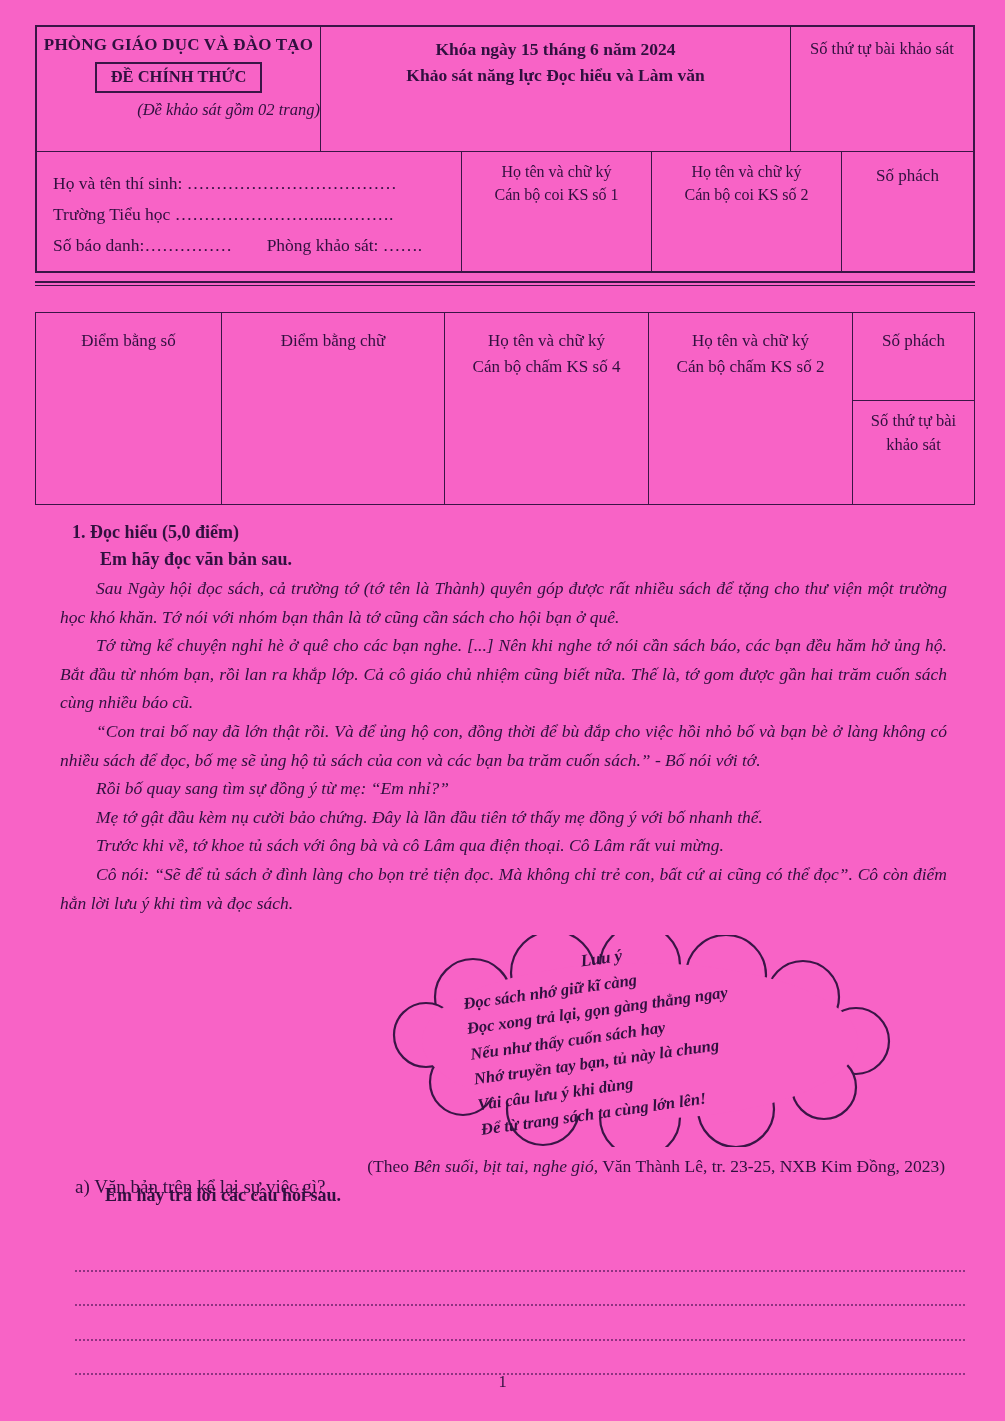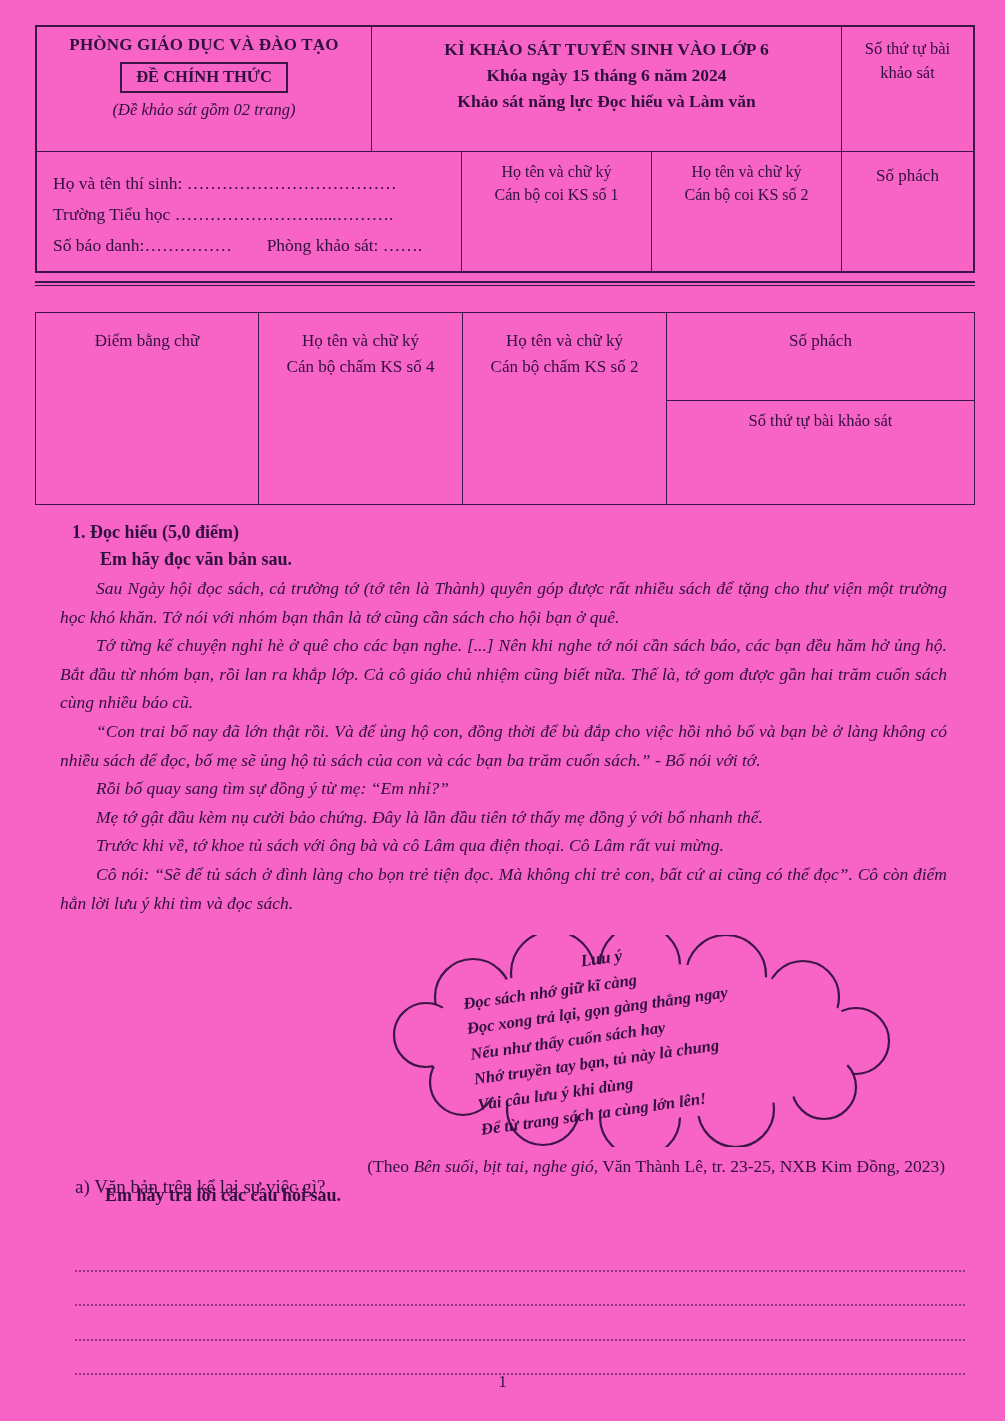--- a/index.html
+++ b/index.html
@@ -12,27 +12,27 @@
     position: relative;
     overflow: hidden;
   }
 
   
   .t1 {
     position: absolute; left: 35px; top: 25px; width: 940px;
     border: 2px solid #3a1546;
   }
   .t1-row1 { display: flex; border-bottom: 1.5px solid #3a1546; min-height: 125px; }
-  .t1-org { width: 335px; border-right: 1.5px solid #3a1546; text-align: center; padding-top: 8px; }
+  .t1-org { width: 284px; border-right: 1.5px solid #3a1546; text-align: center; padding-top: 8px; }
   .org-line { font-size: 17px; letter-spacing: .2px; font-weight: 600; }
   .official-box {
     display: inline-block; margin-top: 7px; padding: 3px 14px 4px;
     border: 2px solid #3a1546; font-weight: bold; font-size: 16.5px;
   }
-  .pages-note { font-style: italic; font-size: 16.5px; margin-top: 7px; padding-bottom: 6px; }
+  .pages-note { font-style: italic; font-size: 16.5px; margin-top: 7px; padding-bottom: 6px; text-align: right; }
   .t1-title { width: 470px; border-right: 1.5px solid #3a1546; text-align: center; padding-top: 9px; }
   .t1-title div { font-weight: bold; font-size: 17.5px; line-height: 26px; }
   .t1-stt { flex: 1; text-align: center; padding: 10px 8px 0; font-size: 16.5px; line-height: 24px; }
 
   .t1-row2 { display: flex; min-height: 114px; }
   .t1-info { width: 425px; border-right: 1.5px solid #3a1546; padding: 16px 6px 10px 16px; font-size: 17.5px; }
   .t1-info .fline { line-height: 31px; white-space: nowrap; }
   .t1-proctor { width: 190px; border-right: 1.5px solid #3a1546; text-align: center; padding-top: 8px; font-size: 16px; line-height: 23px; }
   .t1-phach { flex: 1; text-align: center; padding-top: 14px; font-size: 17px; }
 
@@ -90,21 +90,20 @@
 <div class="t1">
   <div class="t1-row1">
     <div class="t1-org">
       <div class="org-line">PHÒNG GIÁO DỤC VÀ ĐÀO TẠO</div>
       <div>
         <span class="official-box">ĐỀ CHÍNH THỨC</span>
       </div>
       <div class="pages-note">(Đề khảo sát gồm 02 trang)</div>
     </div>
     <div class="t1-title">
-      <div>KÌ KHẢO SÁT TUYỂN SINH VÀO LỚP 6</div>
       <div>Khóa ngày 15 tháng 6 năm 2024</div>
       <div>Khảo sát năng lực Đọc hiểu và Làm văn</div>
     </div>
     <div class="t1-stt">Số thứ tự bài khảo sát</div>
   </div>
   <div class="t1-row2">
     <div class="t1-info">
       <div class="fline">Họ và tên thí sinh: ………………………………</div>
       <div class="fline">Trường Tiểu học …………………….....……….</div>
       <div class="fline">
@@ -121,20 +120,21 @@
       <div>Họ tên và chữ ký</div>
       <div>Cán bộ coi KS số 2</div>
     </div>
     <div class="t1-phach">Số phách</div>
   </div>
 </div>
 
 <div class="cutline"></div>
 
 <div class="t2">
+  <div class="c t2-c1">Điểm bằng số</div>
   <div class="c t2-c2">Điểm bằng chữ</div>
   <div class="c t2-c3">
     <div>Họ tên và chữ ký</div>
     <div>Cán bộ chấm KS số 4</div>
   </div>
   <div class="c t2-c4">
     <div>Họ tên và chữ ký</div>
     <div>Cán bộ chấm KS số 2</div>
   </div>
   <div class="c t2-c5">

